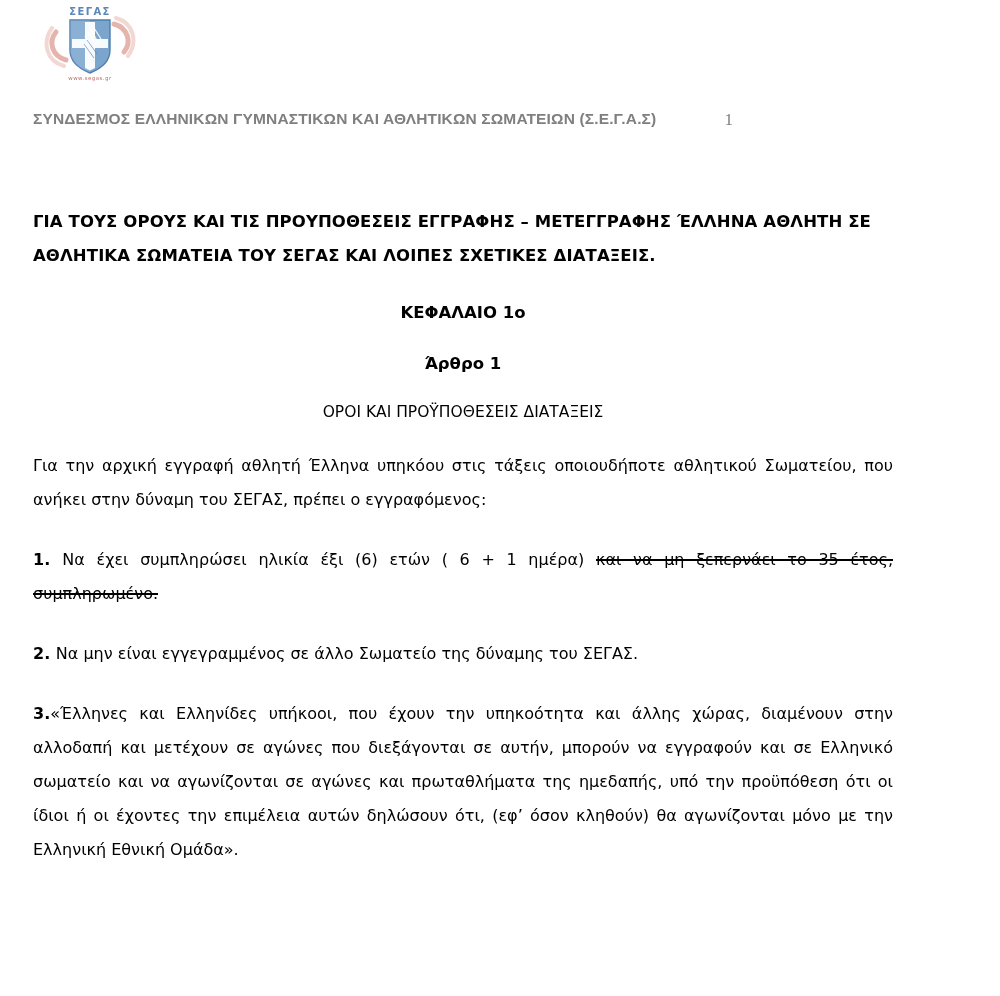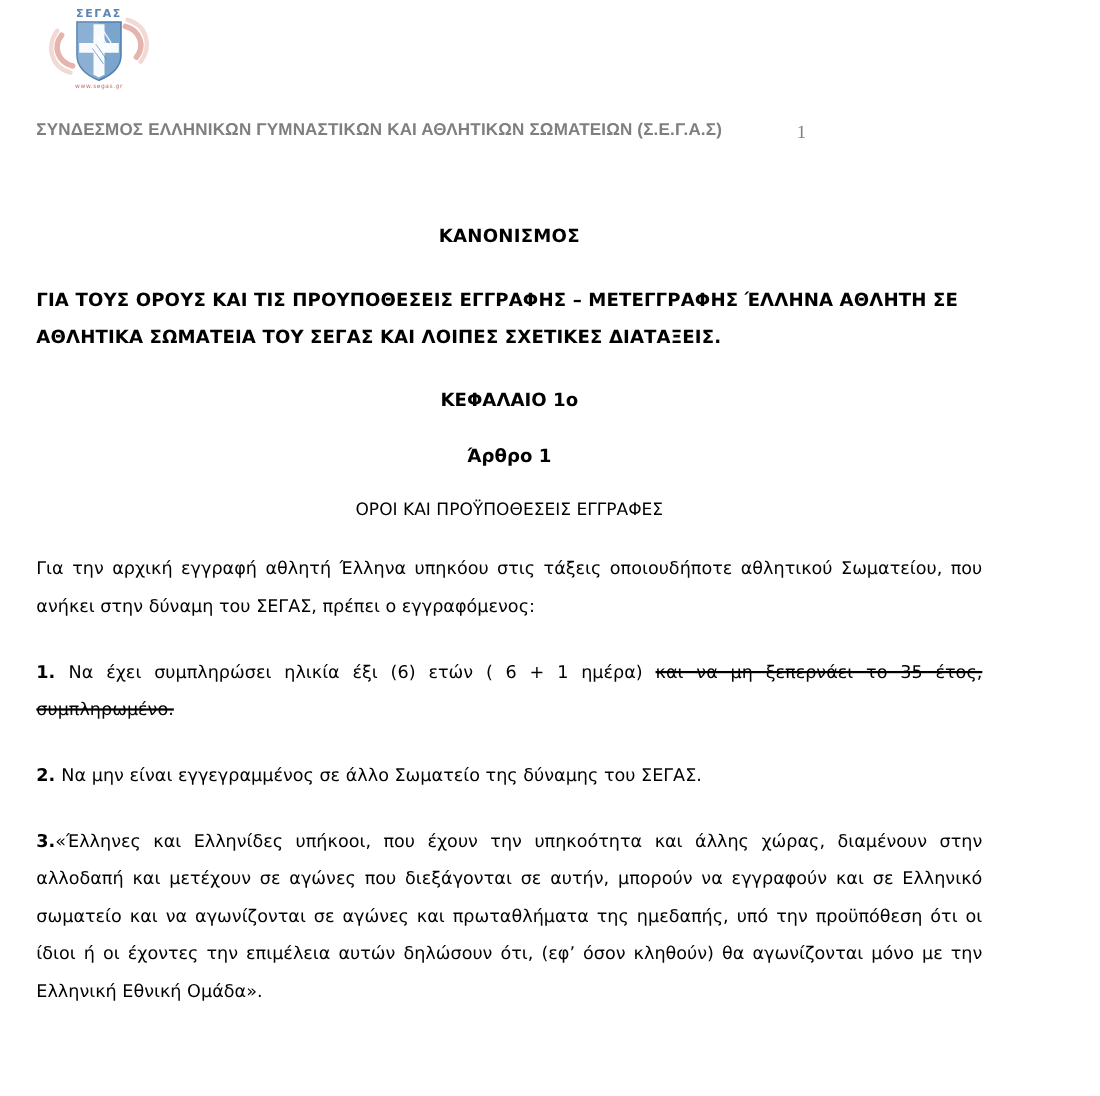--- a/index.html
+++ b/index.html
@@ -170,30 +170,29 @@
     </svg>
   </div>
 
   <div class="running-header">
     <span class="header-title">ΣΥΝΔΕΣΜΟΣ ΕΛΛΗΝΙΚΩΝ ΓΥΜΝΑΣΤΙΚΩΝ ΚΑΙ ΑΘΛΗΤΙΚΩΝ ΣΩΜΑΤΕΙΩΝ   (Σ.Ε.Γ.Α.Σ)</span>
     <span class="header-pagenum">1</span>
   </div>
 
   <div class="doc-body">
 
-    <div class="doc-title">ΚΑΝΟΝΙΣΜΟΣ</div>
 
     <div class="doc-subtitle">ΓΙΑ ΤΟΥΣ ΟΡΟΥΣ ΚΑΙ ΤΙΣ ΠΡΟΥΠΟΘΕΣΕΙΣ ΕΓΓΡΑΦΗΣ – ΜΕΤΕΓΓΡΑΦΗΣ ΈΛΛΗΝΑ ΑΘΛΗΤΗ ΣΕ ΑΘΛΗΤΙΚΑ ΣΩΜΑΤΕΙΑ ΤΟΥ ΣΕΓΑΣ ΚΑΙ ΛΟΙΠΕΣ ΣΧΕΤΙΚΕΣ ΔΙΑΤΑΞΕΙΣ.</div>
 
     <div class="chapter-heading">ΚΕΦΑΛΑΙΟ 1ο</div>
 
 
     <div class="article-heading">Άρθρο 1</div>
 
-    <div class="article-subheading">ΟΡΟΙ ΚΑΙ ΠΡΟΫΠΟΘΕΣΕΙΣ ΕΓΓΡΑΦΕΣ</div>
+    <div class="article-subheading">ΟΡΟΙ ΚΑΙ ΠΡΟΫΠΟΘΕΣΕΙΣ ΔΙΑΤΑΞΕΙΣ</div>
 
     <p class="para">Για την αρχική εγγραφή αθλητή Έλληνα υπηκόου στις τάξεις οποιουδήποτε αθλητικού Σωματείου, που ανήκει στην δύναμη του ΣΕΓΑΣ, πρέπει ο εγγραφόμενος:</p>
 
     <p class="para">
       <span class="num">1. </span><span>Να έχει συμπληρώσει ηλικία έξι (6) ετών ( 6 + 1 ημέρα) </span><span class="struck">και να μη ξεπερνάει το 35 έτος, συμπληρωμένο.</span>
     </p>
 
     <p class="para">
       <span class="num">2. </span><span>Να μην είναι εγγεγραμμένος σε άλλο Σωματείο της δύναμης του ΣΕΓΑΣ.</span>
     </p>

